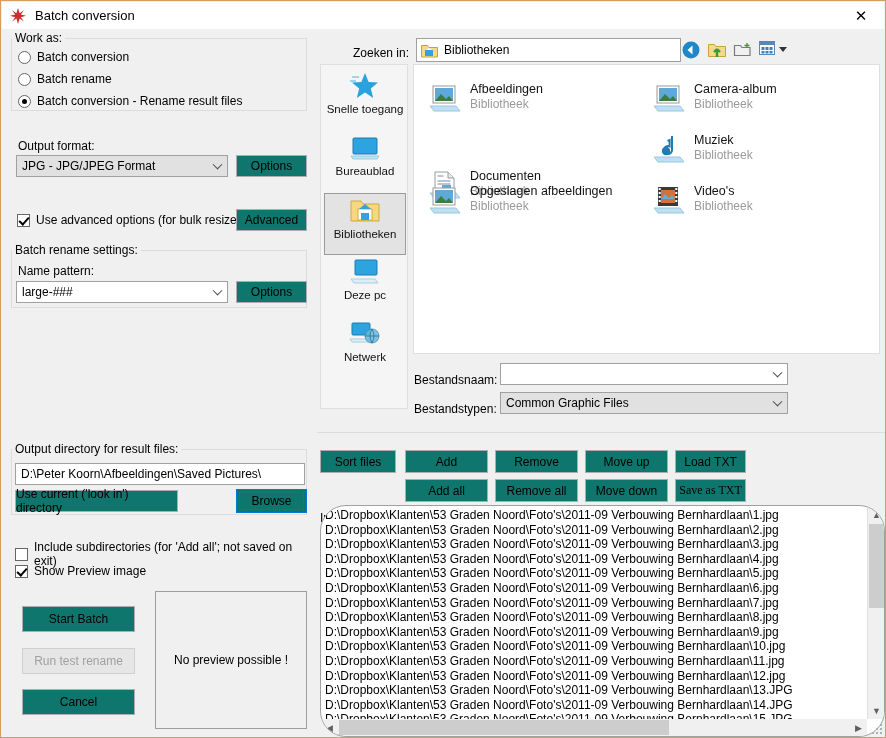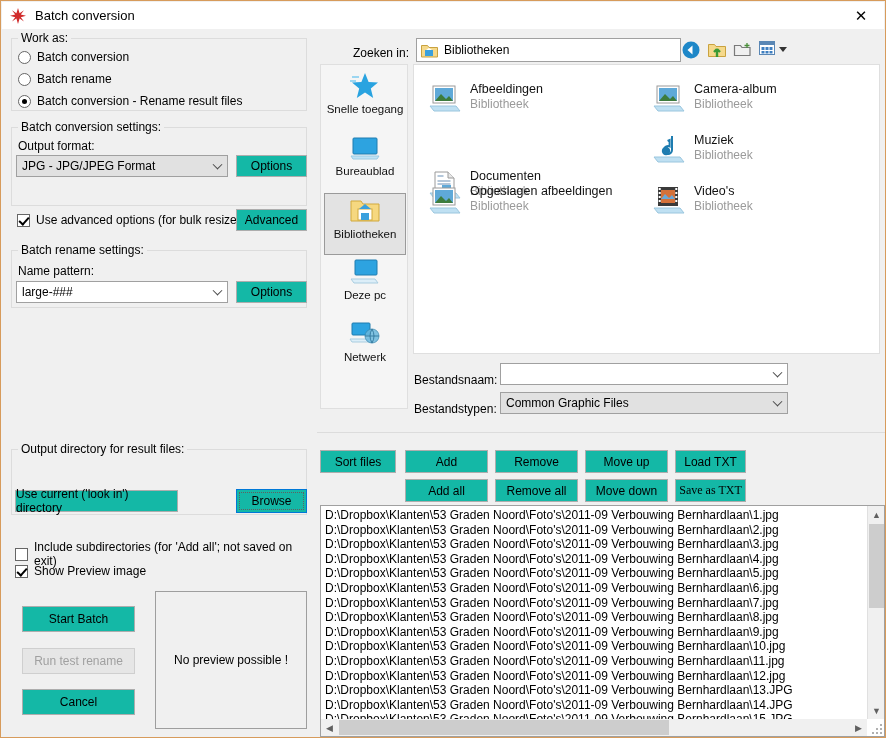--- a/index.html
+++ b/index.html
@@ -29,21 +29,21 @@
     font-size:15px; color:#000; cursor:default;
   }
   
   .left-panel { position:absolute; left:1px; top:28px; width:313px; bottom:1px; background:#f0f0f0; }
   .right-panel { position:absolute; left:314px; top:28px; right:1px; bottom:1px; background:#f0f0f0; }
 
   fieldset.group {
     position:absolute; margin:0; padding:0;
     border:1px solid #dcdcdc; background:transparent;
   }
-  fieldset.group > legend { padding:0 3px; margin-left:6px; font-size:12px; }
+  fieldset.group > legend { padding:0 3px; margin-left:0; font-size:12px; }
 
   .lbl { position:absolute; font-size:12px; }
 
   
   .radio { position:absolute; display:flex; align-items:center; }
   .radio .dot {
     width:13px; height:13px; border-radius:50%;
     border:1px solid #666; background:#fff; margin-right:6px;
     position:relative; flex:none;
   }
@@ -71,21 +71,21 @@
   .combo .arw {
     position:absolute; right:6px; top:50%; width:7px; height:7px;
     border:solid #4a4a4a; border-width:0 0 1.5px 1.5px;
     transform:translateY(-70%) rotate(-45deg);
   }
   .textbox {
     position:absolute; background:#fff; border:1px solid #a0a0a0;
     display:flex; align-items:center; padding:0 5px; font-size:12px;
   }
   .btn {
-    position:absolute; background:#14b8a6; border:1px solid #adadad;
+    position:absolute; background:#0f766e; border:1px solid #adadad;
     display:flex; align-items:center; justify-content:center;
     font-size:12px; color:#000; cursor:default; user-select:none;
   }
   .btn.disabled { color:#a0a0a0; border-color:#cfcfcf; background:#e6e6e6; }
   .btn.focus { border:1px solid #0078d7; }
   .btn.focus .inner {
     position:absolute; inset:2px; border:1px dotted #606060;
   }
   
   .dlg-label { position:absolute; font-size:12px; }
@@ -161,23 +161,20 @@
     </div>
     <div class="radio" style="left:16px; top:43px;">
       <span class="dot"></span>
       <span>Batch rename</span>
     </div>
     <div class="radio checked" style="left:16px; top:65px;">
       <span class="dot"></span>
       <span>Batch conversion - Rename result files</span>
     </div>
 
-    <fieldset class="group" style="left:9px; top:91px; width:296px; height:86px;">
-      <legend>Batch conversion settings:</legend>
-    </fieldset>
     <div class="lbl" style="left:16px; top:110px;">Output format:</div>
     <div class="combo" style="left:14px; top:126px; width:212px; height:22px;">
       <span>JPG - JPG/JPEG Format</span>
       <i class="arw"></i>
     </div>
     <div class="btn" style="left:234px; top:126px; width:71px; height:22px;">Options</div>
     <div class="cbx checked" style="left:15px; top:184px;">
       <span class="box"></span>
       <span>Use advanced options (for bulk resize...)</span>
     </div>
@@ -189,20 +186,23 @@
     <div class="lbl" style="left:16px; top:235px;">Name pattern:</div>
     <div class="combo white" style="left:14px; top:252px; width:212px; height:22px;">
       <span>large-###</span>
       <i class="arw"></i>
     </div>
     <div class="btn" style="left:234px; top:252px; width:71px; height:22px;">Options</div>
 
     <fieldset class="group" style="left:9px; top:413px; width:296px; height:73px;">
       <legend>Output directory for result files:</legend>
     </fieldset>
+    <div class="textbox" style="left:13px; top:434px; width:290px; height:22px;">
+      <span>D:\Peter Koorn\Afbeeldingen\Saved Pictures\</span>
+    </div>
     <div class="btn" style="left:13px; top:461px; width:163px; height:22px;">Use current ('look in') directory</div>
     <div class="btn focus" style="left:234px; top:460px; width:71px; height:24px;">
       <i class="inner"></i>
       <span>Browse</span>
     </div>
 
     <div class="cbx" style="left:13px; top:511px;">
       <span class="box"></span>
       <span>Include subdirectories (for 'Add all'; not saved on exit)</span>
     </div>
@@ -436,21 +436,21 @@
     <div class="btn" style="left:180px; top:421px; width:83px; height:23px;">Remove</div>
     <div class="btn" style="left:270px; top:421px; width:83px; height:23px;">Move up</div>
     <div class="btn" style="left:360px; top:421px; width:71px; height:23px;">Load TXT</div>
 
     <div class="dlg-label" style="left:5px; top:482px;">Input files:( 30 )</div>
     <div class="btn" style="left:90px; top:450px; width:83px; height:23px;">Add all</div>
     <div class="btn" style="left:180px; top:450px; width:83px; height:23px;">Remove all</div>
     <div class="btn" style="left:270px; top:450px; width:83px; height:23px;">Move down</div>
     <div class="btn" style="left:360px; top:450px; width:71px; height:23px;font-family:Liberation Serif, serif;">Save as TXT</div>
 
-    <div class="listbox" style="left:5px; top:476px; width:565px; height:232px;">
+    <div class="listbox" style="left:5px; top:476px; width:565px; height:232px;border-radius:26px;">
       <div id="file-rows" style="position:absolute; left:0; top:2px; right:18px;">
           <div class="listrow">D:\Dropbox\Klanten\53 Graden Noord\Foto's\2011-09 Verbouwing Bernhardlaan\1.jpg</div>
           <div class="listrow">D:\Dropbox\Klanten\53 Graden Noord\Foto's\2011-09 Verbouwing Bernhardlaan\2.jpg</div>
           <div class="listrow">D:\Dropbox\Klanten\53 Graden Noord\Foto's\2011-09 Verbouwing Bernhardlaan\3.jpg</div>
           <div class="listrow">D:\Dropbox\Klanten\53 Graden Noord\Foto's\2011-09 Verbouwing Bernhardlaan\4.jpg</div>
           <div class="listrow">D:\Dropbox\Klanten\53 Graden Noord\Foto's\2011-09 Verbouwing Bernhardlaan\5.jpg</div>
           <div class="listrow">D:\Dropbox\Klanten\53 Graden Noord\Foto's\2011-09 Verbouwing Bernhardlaan\6.jpg</div>
           <div class="listrow">D:\Dropbox\Klanten\53 Graden Noord\Foto's\2011-09 Verbouwing Bernhardlaan\7.jpg</div>
           <div class="listrow">D:\Dropbox\Klanten\53 Graden Noord\Foto's\2011-09 Verbouwing Bernhardlaan\8.jpg</div>
           <div class="listrow">D:\Dropbox\Klanten\53 Graden Noord\Foto's\2011-09 Verbouwing Bernhardlaan\9.jpg</div>

